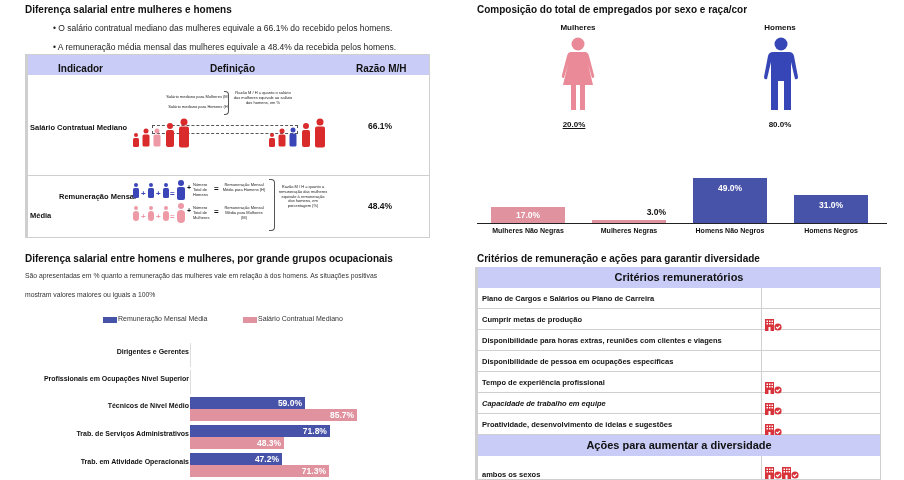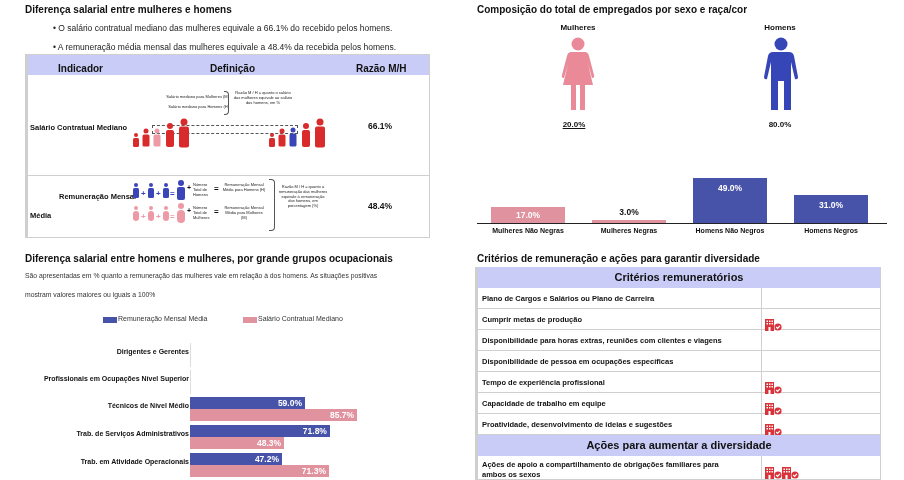--- a/index.html
+++ b/index.html
@@ -198,21 +198,21 @@
 </svg>
 <div class="comp-pct" style="left:534px; top:120px;text-decoration:underline;">20.0%</div>
 <div class="comp-pct" style="left:740px; top:120px;">80.0%</div>
 
 <div id="race-chart">
     <div class="race-bar" style="left: 491px; width: 74px; top: 207.388px; height: 15.6122px; background: rgb(224, 146, 158);">
       <span style="top: 3px; color: rgb(255, 255, 255);">17.0%</span>
     </div>
     <div class="race-lbl" style="left: 473px; top: 227px;">Mulheres Não Negras</div>
     <div class="race-bar" style="left: 592px; width: 74px; top: 220px; height: 3px; background: rgb(224, 146, 158);">
-      <span style="top: -13px; color: rgb(17, 17, 17);">3.0%</span>
+      <span style="top: -13px; color: rgb(17, 17, 17); text-align: right;">3.0%</span>
     </div>
     <div class="race-lbl" style="left: 574px; top: 227px;">Mulheres Negras</div>
     <div class="race-bar" style="left: 693px; width: 74px; top: 178px; height: 45px; background: rgb(71, 83, 168);">
       <span style="top: 5px; color: rgb(255, 255, 255);">49.0%</span>
     </div>
     <div class="race-lbl" style="left: 675px; top: 227px;">Homens Não Negros</div>
     <div class="race-bar" style="left: 794px; width: 74px; top: 194.531px; height: 28.4694px; background: rgb(71, 83, 168);">
       <span style="top: 5px; color: rgb(255, 255, 255);">31.0%</span>
     </div>
     <div class="race-lbl" style="left: 776px; top: 227px;">Homens Negros</div>
@@ -265,21 +265,21 @@
               <rect x="1.5" y="4" width="1.5" height="1.5"></rect>
               <rect x="4" y="4" width="1.5" height="1.5"></rect>
               <rect x="6.5" y="4" width="1.5" height="1.5"></rect>
             </g>
             <rect x="3.5" y="8" width="2" height="4" fill="#fff"></rect>
             <circle cx="13" cy="8" r="3.6" fill="#d8323a"></circle>
             <path d="M11.2 8 L12.6 9.4 L14.9 6.8" stroke="#fff" stroke-width="1.2" fill="none"></path>
           </svg></span>
       </div>
       <div class="crit-row" style="top: 126px; height: 21px;">
-        <div class="txt" style="top: 5.5px;">Capacidade de trabalho em equipe</div>
+        <div class="txt" style="top: 5.5px; font-style: italic;">Capacidade de trabalho em equipe</div>
         <div class="cell2"></div>
         <span class="bicon" style="left: 287px; top: 7.5px;"><svg width="18" height="12" viewBox="0 0 18 12">
             <rect x="0" y="0" width="9" height="12" fill="#d8323a"></rect>
             <g fill="#fff">
               <rect x="1.5" y="1.5" width="1.5" height="1.5"></rect>
               <rect x="4" y="1.5" width="1.5" height="1.5"></rect>
               <rect x="6.5" y="1.5" width="1.5" height="1.5"></rect>
               <rect x="1.5" y="4" width="1.5" height="1.5"></rect>
               <rect x="4" y="4" width="1.5" height="1.5"></rect>
               <rect x="6.5" y="4" width="1.5" height="1.5"></rect>
@@ -302,21 +302,20 @@
               <rect x="4" y="4" width="1.5" height="1.5"></rect>
               <rect x="6.5" y="4" width="1.5" height="1.5"></rect>
             </g>
             <rect x="3.5" y="8" width="2" height="4" fill="#fff"></rect>
             <circle cx="13" cy="8" r="3.6" fill="#d8323a"></circle>
             <path d="M11.2 8 L12.6 9.4 L14.9 6.8" stroke="#fff" stroke-width="1.2" fill="none"></path>
           </svg></span>
       </div>
       <div class="crit-head" style="top: 168px;">Ações para aumentar a diversidade</div>
       <div class="crit-row" style="top: 189px; height: 24px;">
-        <div class="txt" style="top: 4px;">Ações de apoio a compartilhamento de obrigações familiares para</div>
         <div class="txt" style="top: 14px;">ambos os sexos</div>
         <div class="cell2"></div>
         <span class="bicon" style="left: 287px; top: 9px;"><svg width="18" height="12" viewBox="0 0 18 12">
             <rect x="0" y="0" width="9" height="12" fill="#d8323a"></rect>
             <g fill="#fff">
               <rect x="1.5" y="1.5" width="1.5" height="1.5"></rect>
               <rect x="4" y="1.5" width="1.5" height="1.5"></rect>
               <rect x="6.5" y="1.5" width="1.5" height="1.5"></rect>
               <rect x="1.5" y="4" width="1.5" height="1.5"></rect>
               <rect x="4" y="4" width="1.5" height="1.5"></rect>

